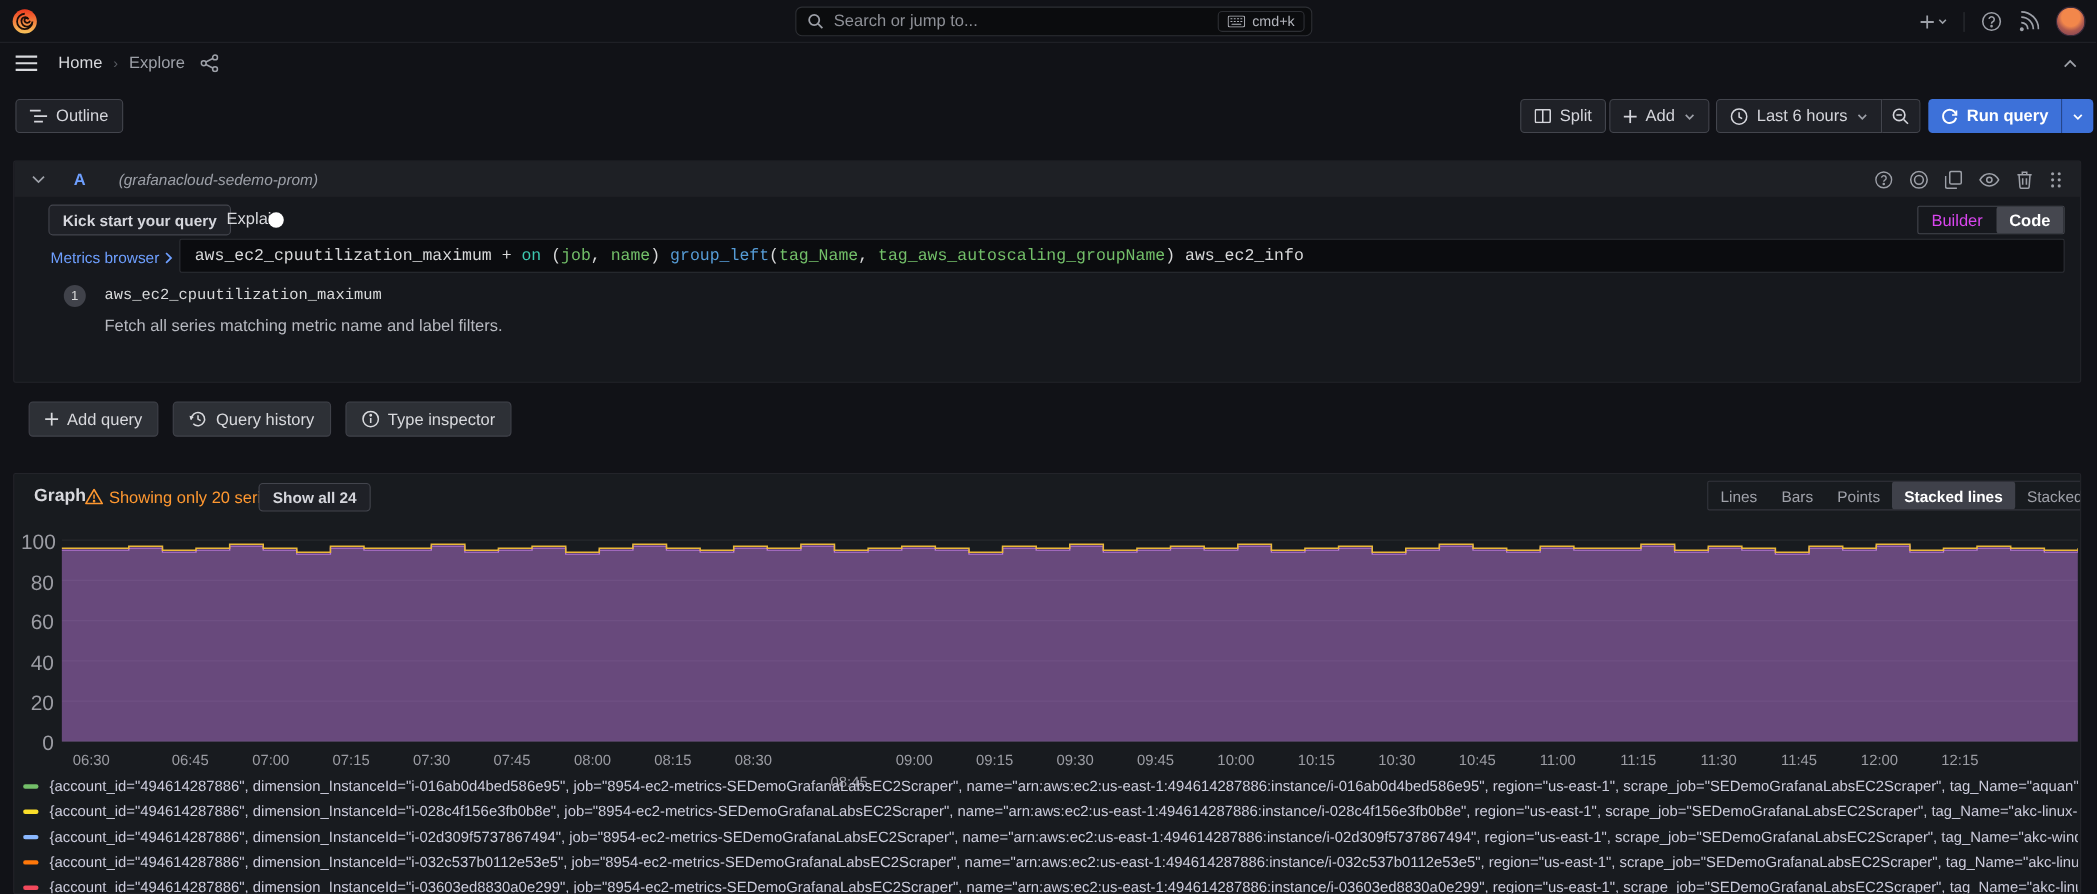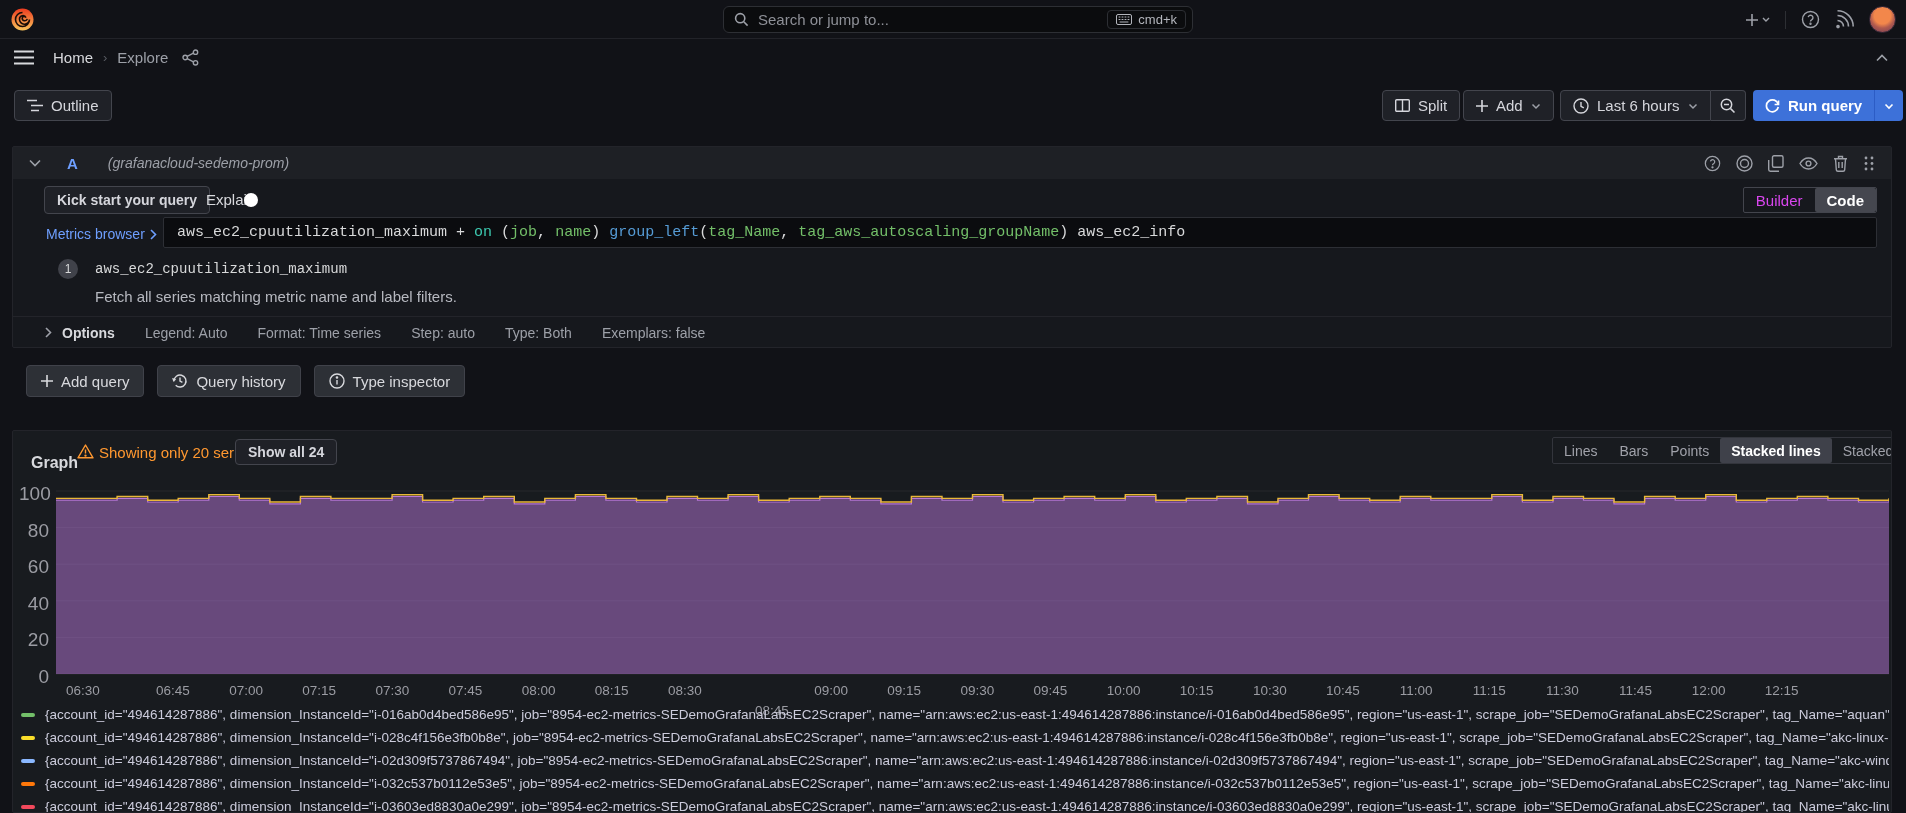--- a/index.html
+++ b/index.html
@@ -55,21 +55,21 @@
   #optrow { border-top:1px solid #23242a; display:flex; align-items:center; font-size:14px; color:#9da0a8; }
   #optrow .optlabel { color:#d8d9dd; font-weight:700; margin:0 0 0 10px; }
   #optrow span.item { margin-left:30px; }
 
   
   .gbtn { display:inline-flex; align-items:center; gap:8px; background:#2d3036; border:1px solid #40424a;
     border-radius:4px; color:#d8d9dd; font-size:15px; padding:0 14px; height:32px; cursor:pointer; }
 
   
   #gpanel { left:12px; top:430px; width:1880px; height:383px; background:#181b1f; border:1px solid #23242a; border-radius:2px; overflow:hidden; }
-  #gtitle { font-size:16px; font-weight:700; color:#d8d9dd;margin-top:12px; }
+  #gtitle { font-size:16px; font-weight:700; color:#d8d9dd; }
   #gwarn { font-size:15px; color:#ff9830; }
   .modebar { position:absolute; left:1539px; top:6px; display:flex; border:1px solid #33353c; border-radius:2px; height:27px; }
   .modebar .m { display:flex; align-items:center; padding:0 11px; font-size:14px; color:#a0a2aa; cursor:pointer; white-space:nowrap; }
   .modebar .m.active { background:#3f414a; color:#fff; font-weight:700; border-radius:2px; }
   .ylab { position:absolute; width:30px; text-align:right; font-size:19px; color:#9b9ca3; }
   .xlab { position:absolute; width:48px; text-align:center; font-size:13.5px; color:#9b9ca3; top:252px; }
   .legendrow { position:absolute; left:8px; height:23px; display:flex; align-items:center; white-space:nowrap;
     overflow:hidden; width:1868px; cursor:pointer; }
   .legendrow .swatch { width:14px; height:4px; border-radius:2px; margin-right:10px; flex:none; }
   .legendrow .ltext { font-size:13.5px; color:#ccccdc; }
@@ -284,31 +284,20 @@
       </span>
     </div>
     <div id="codeinput" class="abs" style="left:150px;top:70px;right:14px;height:31px;">
       <span id="expr"><span style="color: rgb(216, 217, 218);">aws_ec2_cpuutilization_maximum + </span><span style="color: rgb(61, 201, 176);">on</span><span style="color: rgb(216, 217, 218);"> (</span><span style="color: rgb(115, 191, 105);">job</span><span style="color: rgb(216, 217, 218);">, </span><span style="color: rgb(115, 191, 105);">name</span><span style="color: rgb(216, 217, 218);">) </span><span style="color: rgb(86, 156, 214);">group_left</span><span style="color: rgb(216, 217, 218);">(</span><span style="color: rgb(115, 191, 105);">tag_Name</span><span style="color: rgb(216, 217, 218);">, </span><span style="color: rgb(115, 191, 105);">tag_aws_autoscaling_groupName</span><span style="color: rgb(216, 217, 218);">) </span><span style="color: rgb(216, 217, 218);">aws_ec2_info</span></span>
     </div>
 
     <span class="abs badge-num" style="left:45px;top:112px;">1</span>
     <span class="abs mono" style="left:82px;top:114px;font-size:14px;color:#d8d9da;">aws_ec2_cpuutilization_maximum</span>
     <span class="abs" style="left:82px;top:141px;font-size:15px;color:#b7b9c0;">Fetch all series matching metric name and label filters.</span>
 
-    <div id="optrow" class="abs" style="left:0;top:169px;width:100%;height:32px;padding-left:32px;">
-      <svg class="ic" width="7" height="11" viewBox="0 0 7 11" stroke="#9da0a8" fill="none" stroke-width="1.6">
-        <path d="M1 1l4.5 4.5L1 10"></path>
-        </svg>
-      <span class="optlabel">Options</span>
-      <span class="item">Legend: Auto</span>
-      <span class="item">Format: Time series</span>
-      <span class="item">Step: auto</span>
-      <span class="item">Type: Both</span>
-      <span class="item">Exemplars: false</span>
-    </div>
   </div>
 
   <div class="abs" style="left:26px;top:365px;display:flex;gap:13px;">
     <span class="gbtn">
       <svg class="ic" width="12" height="12" viewBox="0 0 12 12" stroke="currentColor" stroke-width="1.6">
         <path d="M6 0v12M0 6h12"></path>
         </svg>
       <span>Add query</span>
       </span>
     <span class="gbtn">

